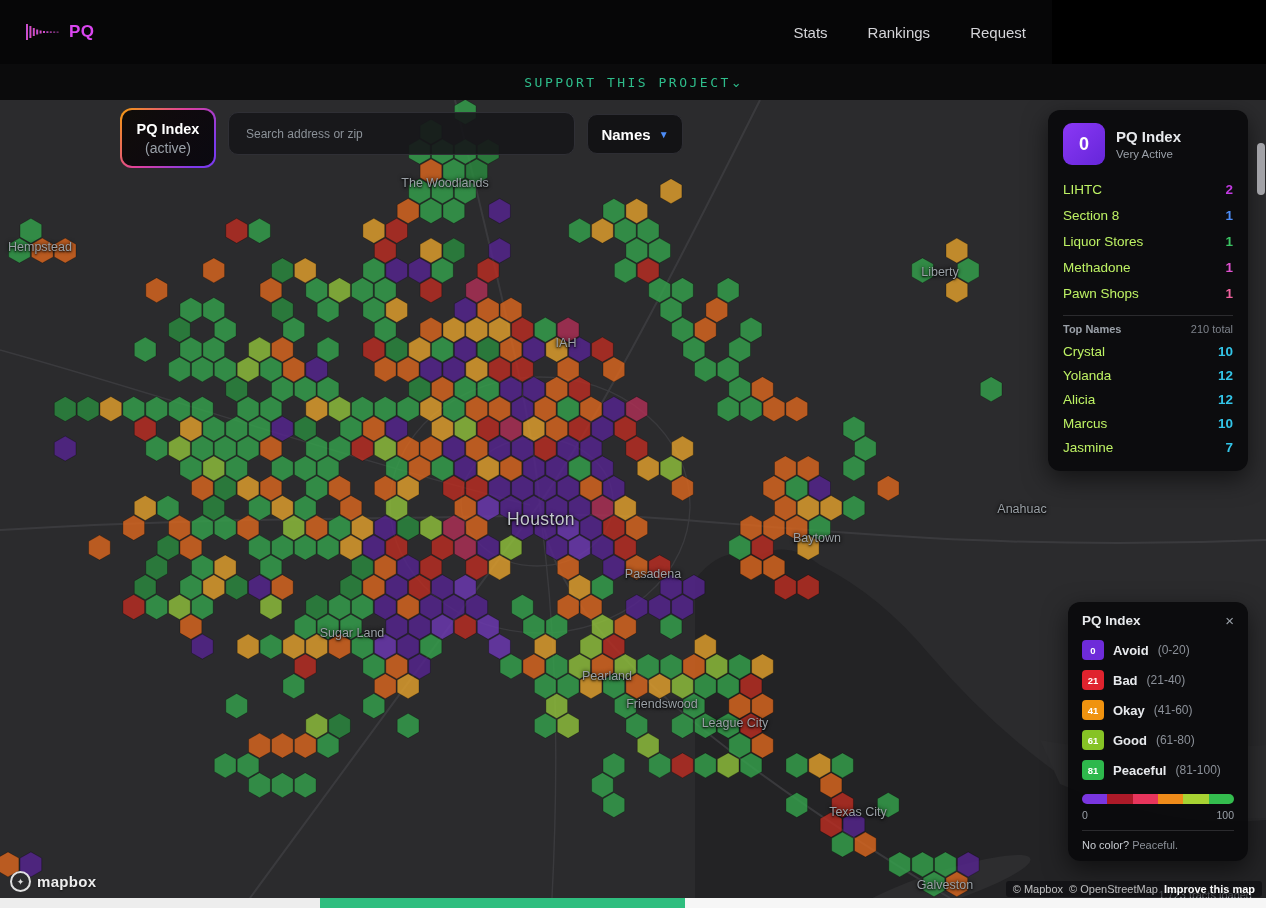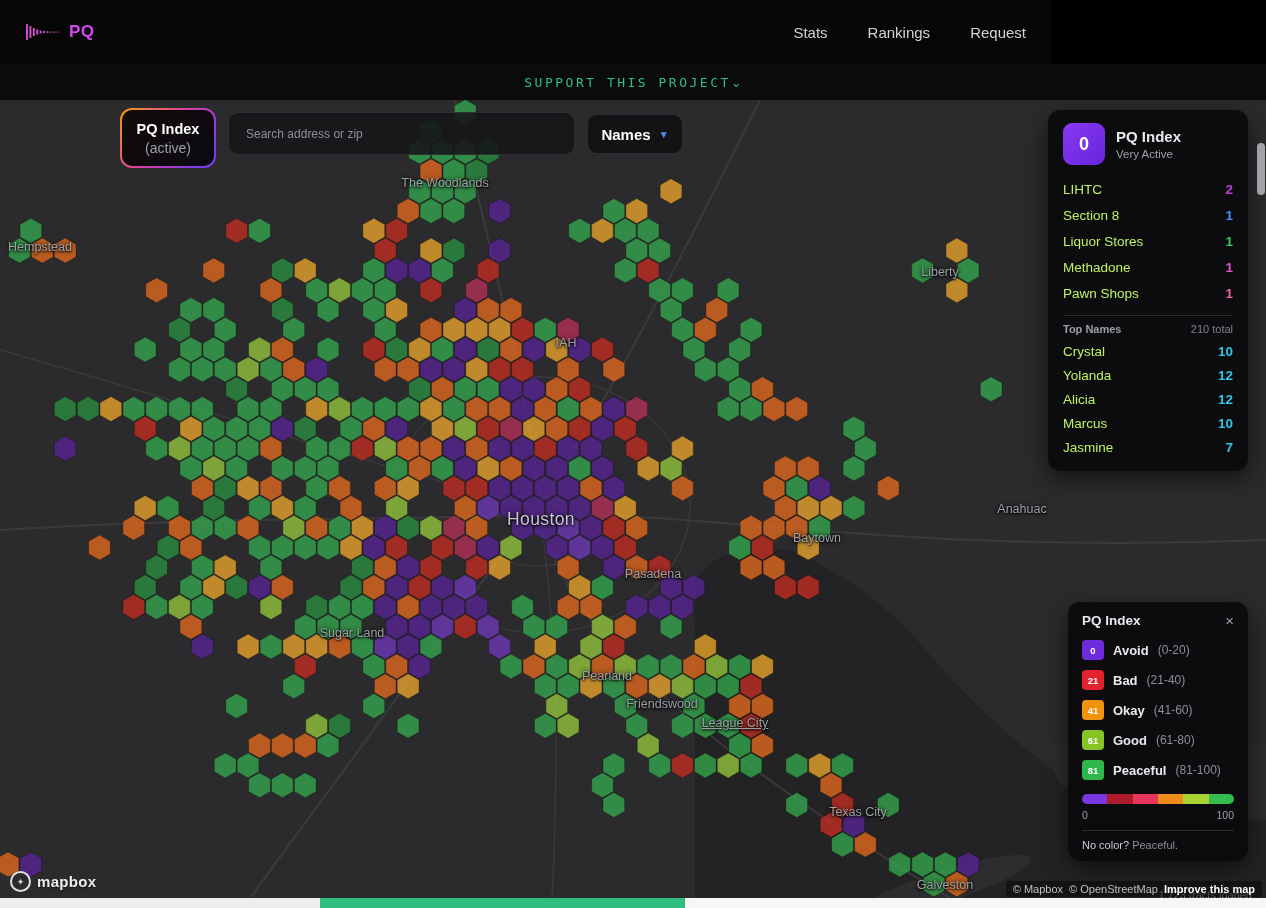--- a/index.html
+++ b/index.html
@@ -652,21 +652,21 @@
       <div class="map-label" style="left: 445px; top: 83px;">The Woodlands</div>
       <div class="map-label" style="left: 566px; top: 243px;">IAH</div>
       <div class="map-label" style="left: 940px; top: 172px;">Liberty</div>
       <div class="map-label big" style="left: 541px; top: 419px;">Houston</div>
       <div class="map-label" style="left: 817px; top: 438px;">Baytown</div>
       <div class="map-label" style="left: 1022px; top: 409px;">Anahuac</div>
       <div class="map-label" style="left: 653px; top: 474px;">Pasadena</div>
       <div class="map-label" style="left: 352px; top: 533px;">Sugar Land</div>
       <div class="map-label" style="left: 600px; top: 576px; padding-left: 14px;">Pearland</div>
       <div class="map-label" style="left: 662px; top: 604px;">Friendswood</div>
-      <div class="map-label" style="left: 735px; top: 623px; text-decoration: underline;">League City</div>
+      <div class="map-label" style="left: 735px; top: 623px;">League City</div>
       <div class="map-label" style="left: 858px; top: 712px;">Texas City</div>
       <div class="map-label" style="left: 945px; top: 785px;">Galveston</div>
     </div>
 
   <button class="ctl btn-pq">
     <span class="t">PQ Index</span>
     <span class="s">(active)</span>
   </button>
   <input class="ctl search" type="text" placeholder="Search address or zip" style="">
   <button class="ctl btn-names">

